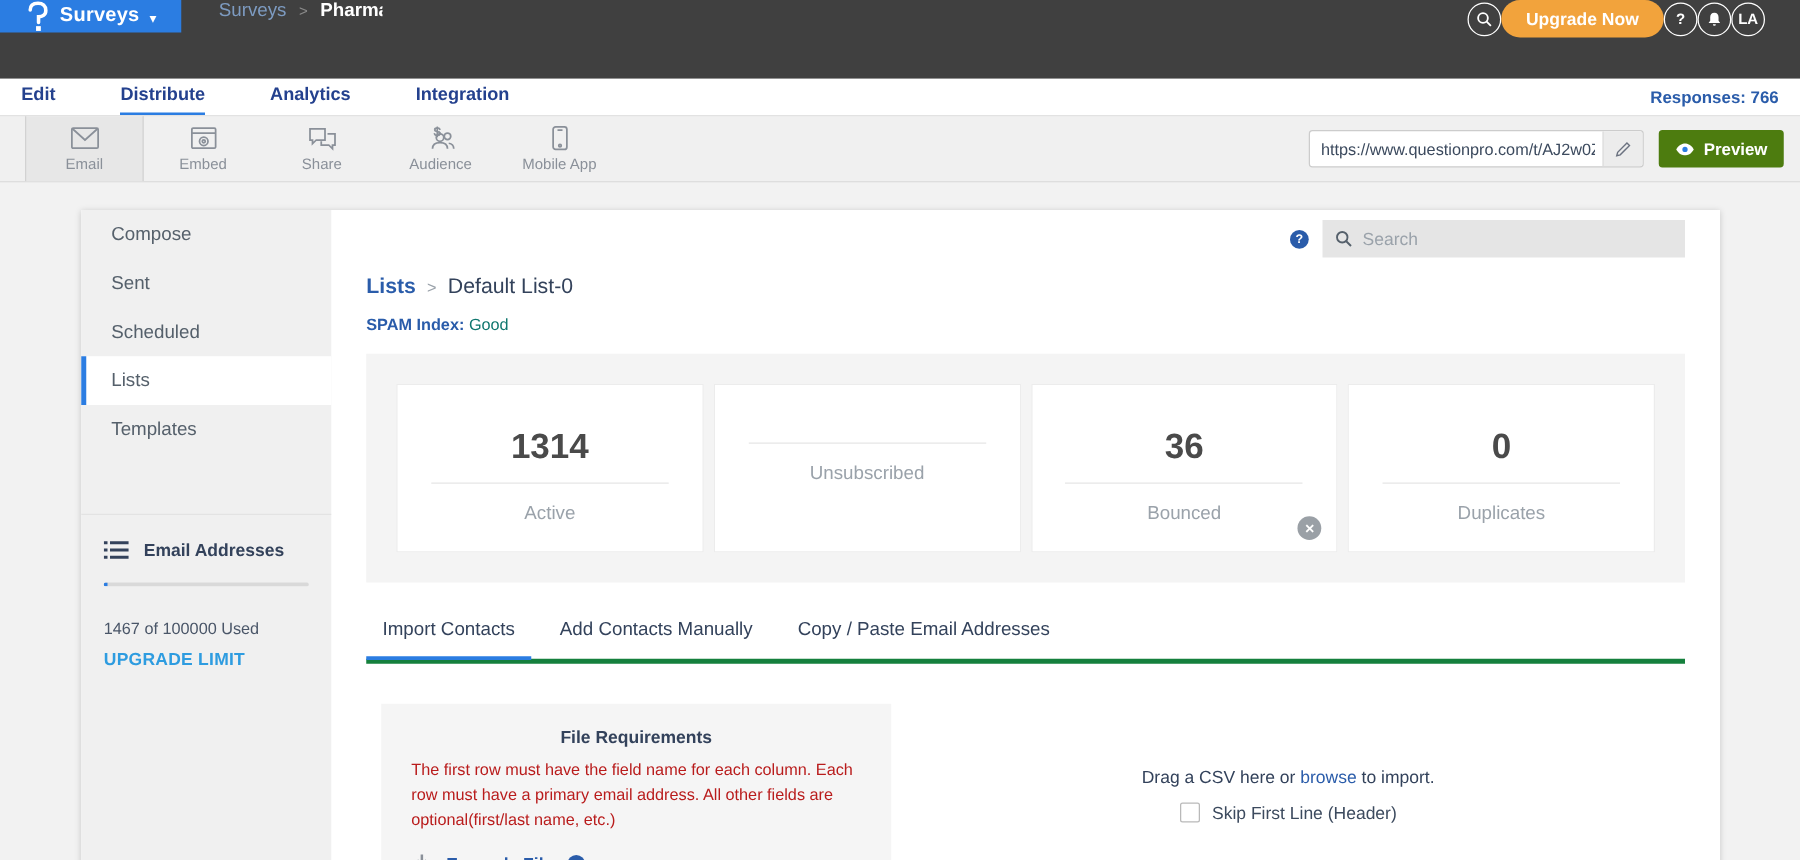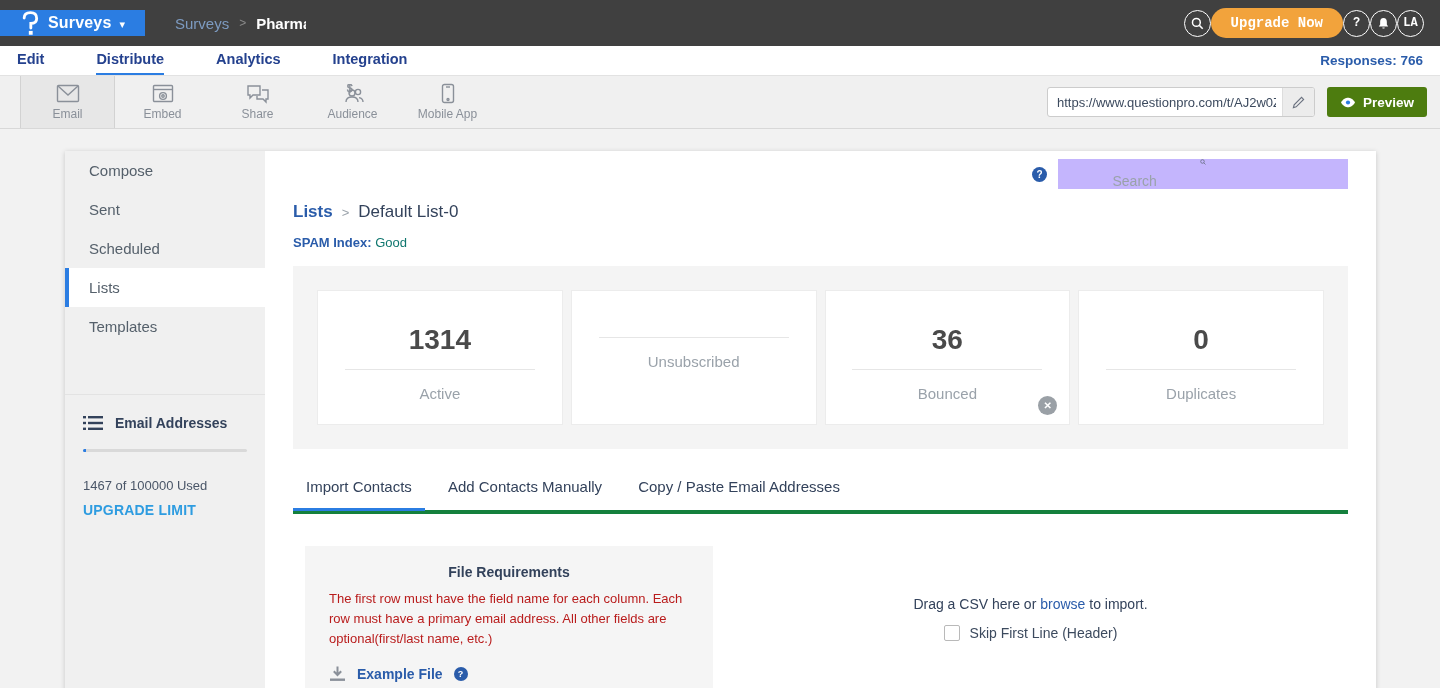--- a/index.html
+++ b/index.html
@@ -1,28 +1,28 @@
 <!DOCTYPE html>
 <html><head>
 <meta charset="utf-8">
 <style>
   * { margin:0; padding:0; box-sizing:border-box; }
   html,body { width:1440px; height:688px; font-family:"Liberation Sans", sans-serif; background:#f2f2f2; overflow:hidden; }
 
   
-  .topbar { height:46px; background:#404040; display:flex; align-items:center; }
+  .topbar { height:63px; background:#404040; display:flex; align-items:flex-start; }
   .logo-area { width:145px; background:#2b7de2; display:flex; align-items:center; justify-content:center; gap:8px; color:#fff; cursor:pointer; }
   .logo-glyph { width:20px; height:26px; }
   .logo-label { font-size:16px; font-weight:bold; letter-spacing:.2px; }
   .logo-caret { font-size:11px; margin-top:2px; }
   .top-crumbs { display:flex; align-items:center; padding-left:30px; gap:10px; font-size:15px; }
   .crumb-root { color:#7d9bc1; cursor:pointer; }
   .crumb-sep { color:#8a8a8a; font-size:12px; }
   .crumb-current { color:#fff; font-weight:bold; max-width:50px; overflow:hidden; white-space:nowrap; }
-  .topbar-right { margin-left:auto; display:flex; align-items:center; padding-right:16px;font-family:Liberation Mono, monospace; }
+  .topbar-right { margin-left:auto; display:flex; align-items:center; padding-right:28px; }
   .circle-btn { width:27px; height:27px; border:1.6px solid #fff; border-radius:50%; display:flex; align-items:center; justify-content:center; color:#fff; cursor:pointer; font-size:12px; font-weight:bold; flex:0 0 auto; }
   .upgrade-btn { background:#f2a33c; color:#fff; border:none; border-radius:15px; height:30px; padding:0 20px; font-size:14px; font-weight:bold; font-family:inherit; cursor:pointer; }
 
   
   .nav-row { height:29px; background:#fff; display:flex; align-items:center; padding:0 17px; }
   .nav-item { font-size:14.5px; color:#24418e; font-weight:bold; margin-right:52px; padding:4px 0 6px; cursor:pointer; border-bottom:2px solid transparent; }
   .nav-item.active { border-bottom:2px solid #2b7de2; }
   .nav-responses { margin-left:auto; font-size:13.5px; color:#2a5caa; font-weight:bold; }
 
   
@@ -50,21 +50,21 @@
   .addr-title { font-size:14px; font-weight:bold; color:#33425b; }
   .addr-progress { margin-top:18px; height:3px; background:#d9d9d9; border-radius:2px; overflow:hidden; }
   .addr-progress .fill { height:100%; width:2%; background:#2b7de2; }
   .addr-usage { margin-top:26px; font-size:13px; color:#4a5668; }
   .addr-upgrade { margin-top:9px; font-size:14px; font-weight:bold; color:#2e9ce0; cursor:pointer; letter-spacing:.2px; }
 
   
   .main { flex:1; padding:8px 28px 0 28px; min-width:0; }
   .search-row { display:flex; justify-content:flex-end; align-items:center; gap:11px; height:30px; }
   .help-circle { width:15px; height:15px; border-radius:50%; background:#2a5caa; color:#fff; font-size:10px; font-weight:bold; display:inline-flex; align-items:center; justify-content:center; cursor:pointer; flex:0 0 auto; }
-  .search-box { width:290px; height:30px; background:#c4b5fd; display:flex; align-items:center; gap:8px; padding:0 10px;flex-direction:column; }
+  .search-box { width:290px; height:30px; background:#e5e5e5; display:flex; align-items:center; gap:8px; padding:0 10px; }
   .search-box input { border:none; outline:none; background:transparent; font-size:14px; color:#55606b; flex:1; font-family:inherit; }
   .search-box input::placeholder { color:#9aa2aa; }
   .crumb-row { margin-top:13px; display:flex; align-items:center; gap:9px; font-size:17px; }
   .crumb-row .root { color:#2a5caa; font-weight:bold; cursor:pointer; }
   .crumb-row .sep { color:#9aa2aa; font-size:13px; }
   .crumb-row .cur { color:#33425b; }
   .spam-row { margin-top:13px; font-size:13px; }
   .spam-row .k { color:#2a5caa; font-weight:bold; }
   .spam-row .v { color:#0f766e; }
 

